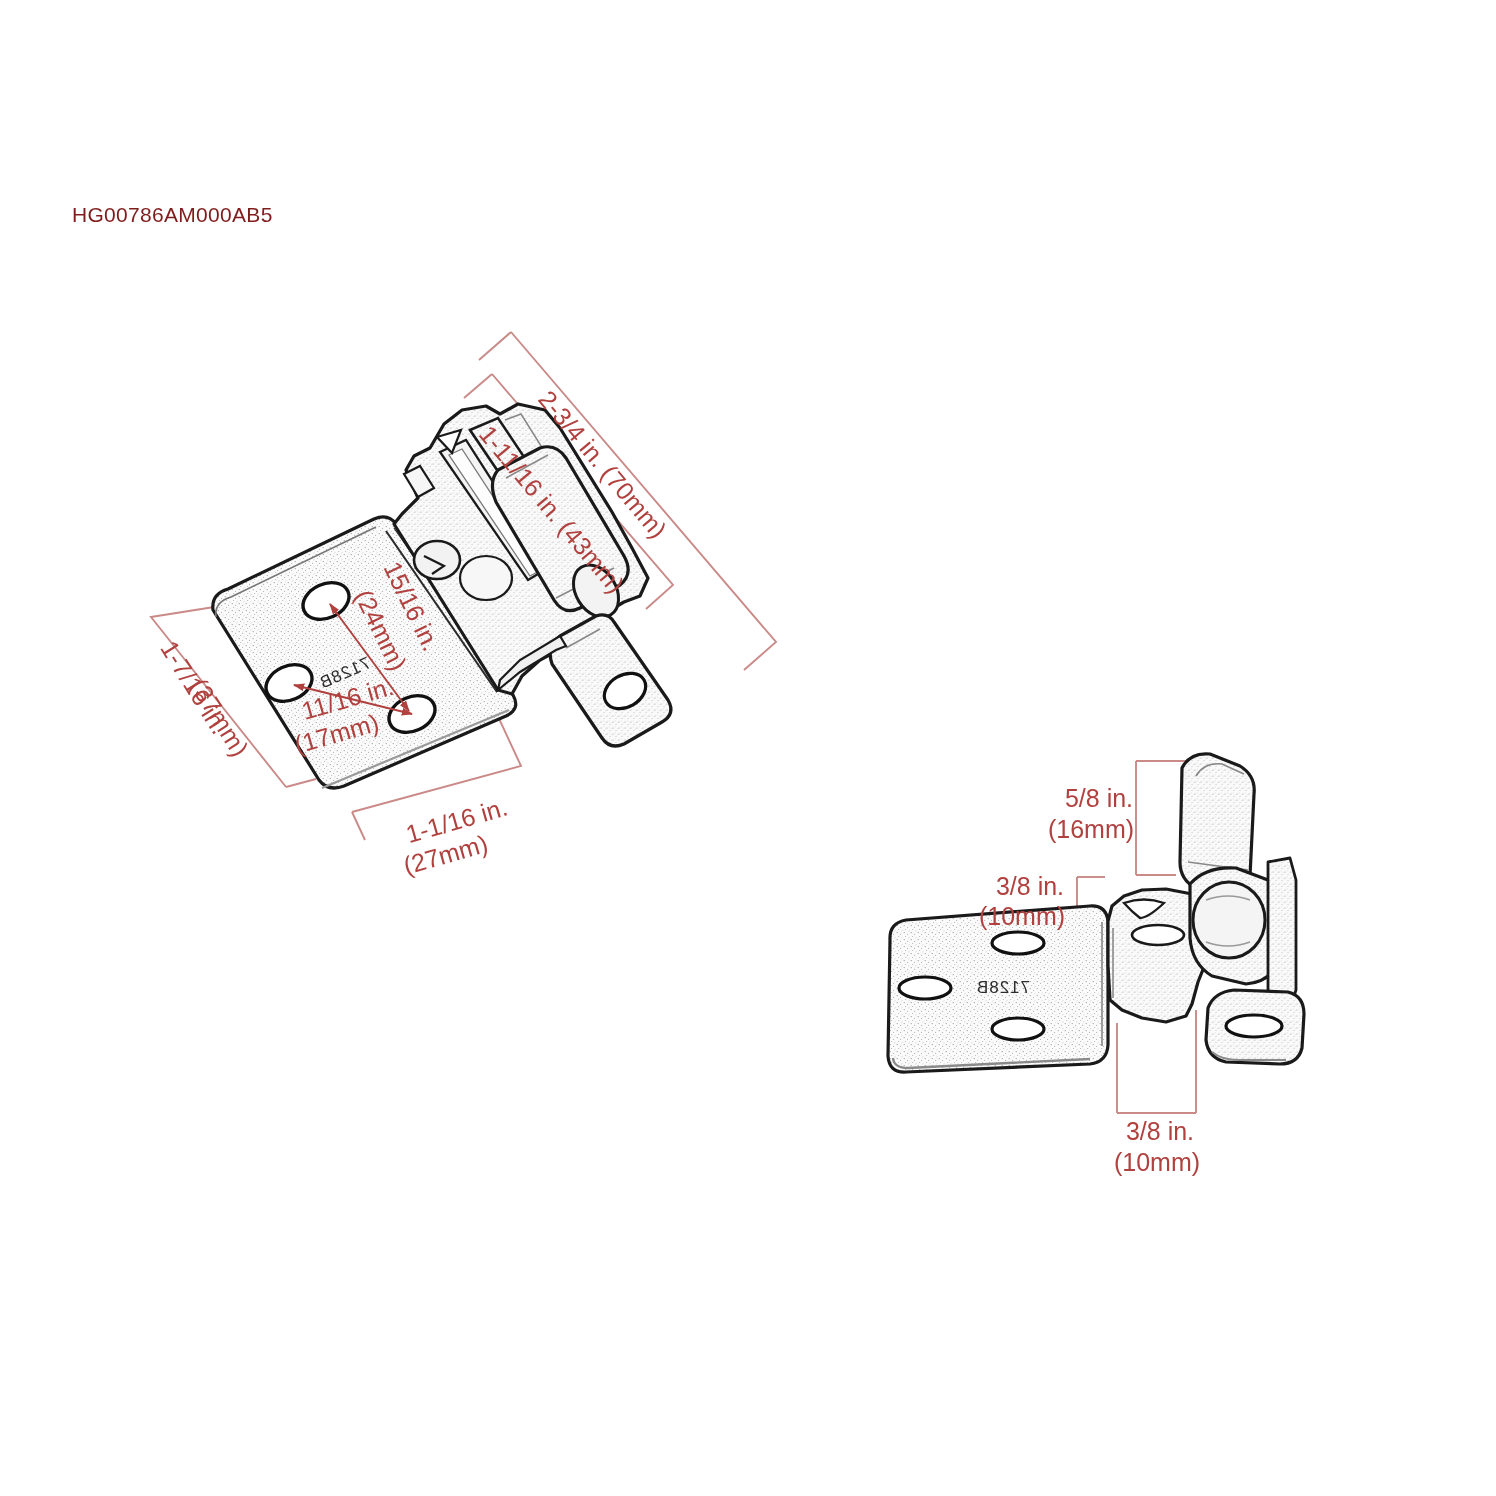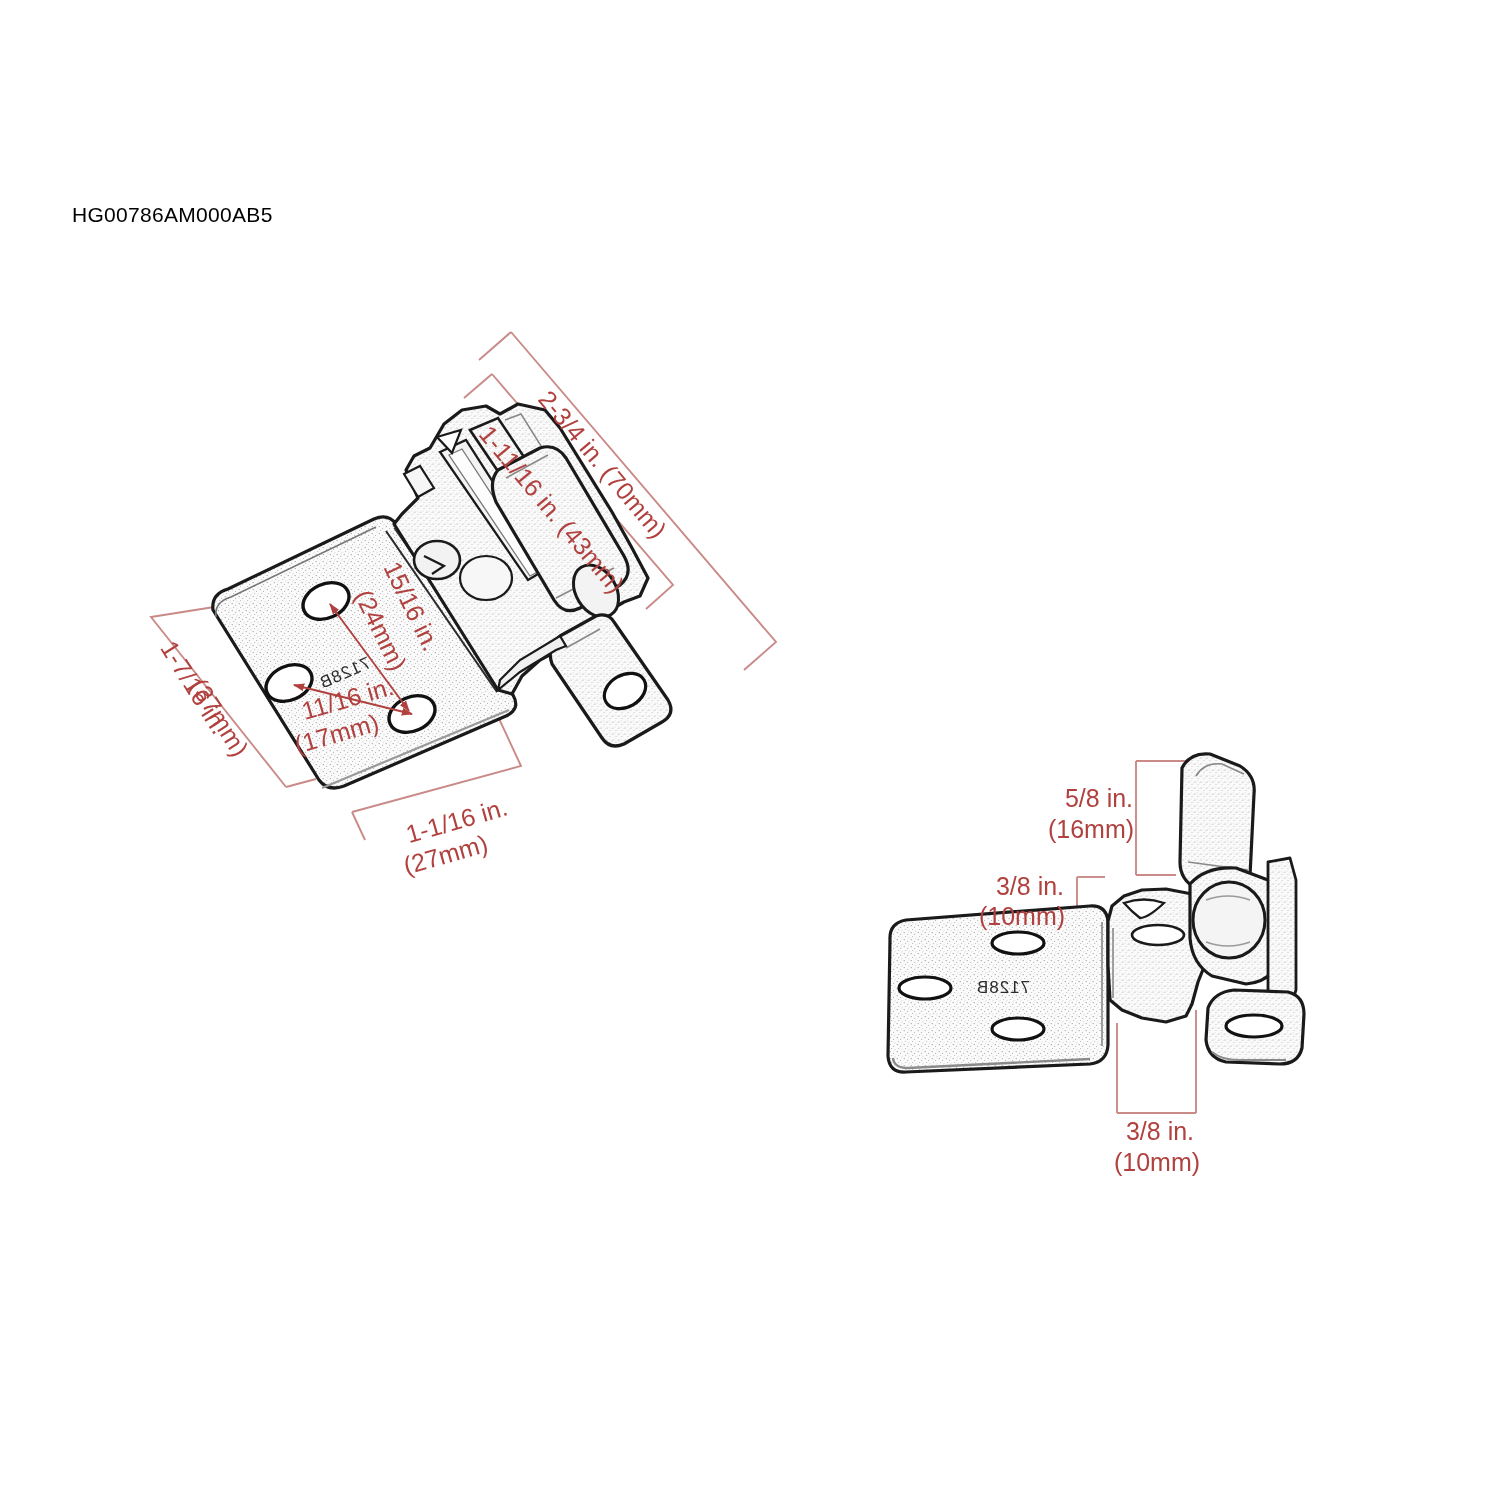--- a/index.html
+++ b/index.html
@@ -4,21 +4,21 @@
 <style>
   html,body{margin:0;padding:0;background:#ffffff;}
   body{
     width:1496px;height:1496px;position:relative;overflow:hidden;
     font-family:"Liberation Sans","DejaVu Sans",sans-serif;
     background:#fff;
   }
   #sku{
     position:absolute;left:72px;top:203px;
     font-size:21px;letter-spacing:0.3px;
-    color:#000000;white-space:nowrap;
+    color:#7f1d1d;white-space:nowrap;
   }
   #stage{position:absolute;left:0;top:0;width:1496px;height:1496px;}
   svg{display:block;}
   .dimtxt{
     font-family:"Liberation Sans","DejaVu Sans",sans-serif;
     font-size:25px;fill:#b0413e;font-weight:400;
   }
   .partnum{
     font-family:"Liberation Sans","DejaVu Sans",sans-serif;
     font-size:17px;fill:#2b2b2b;letter-spacing:1px;

